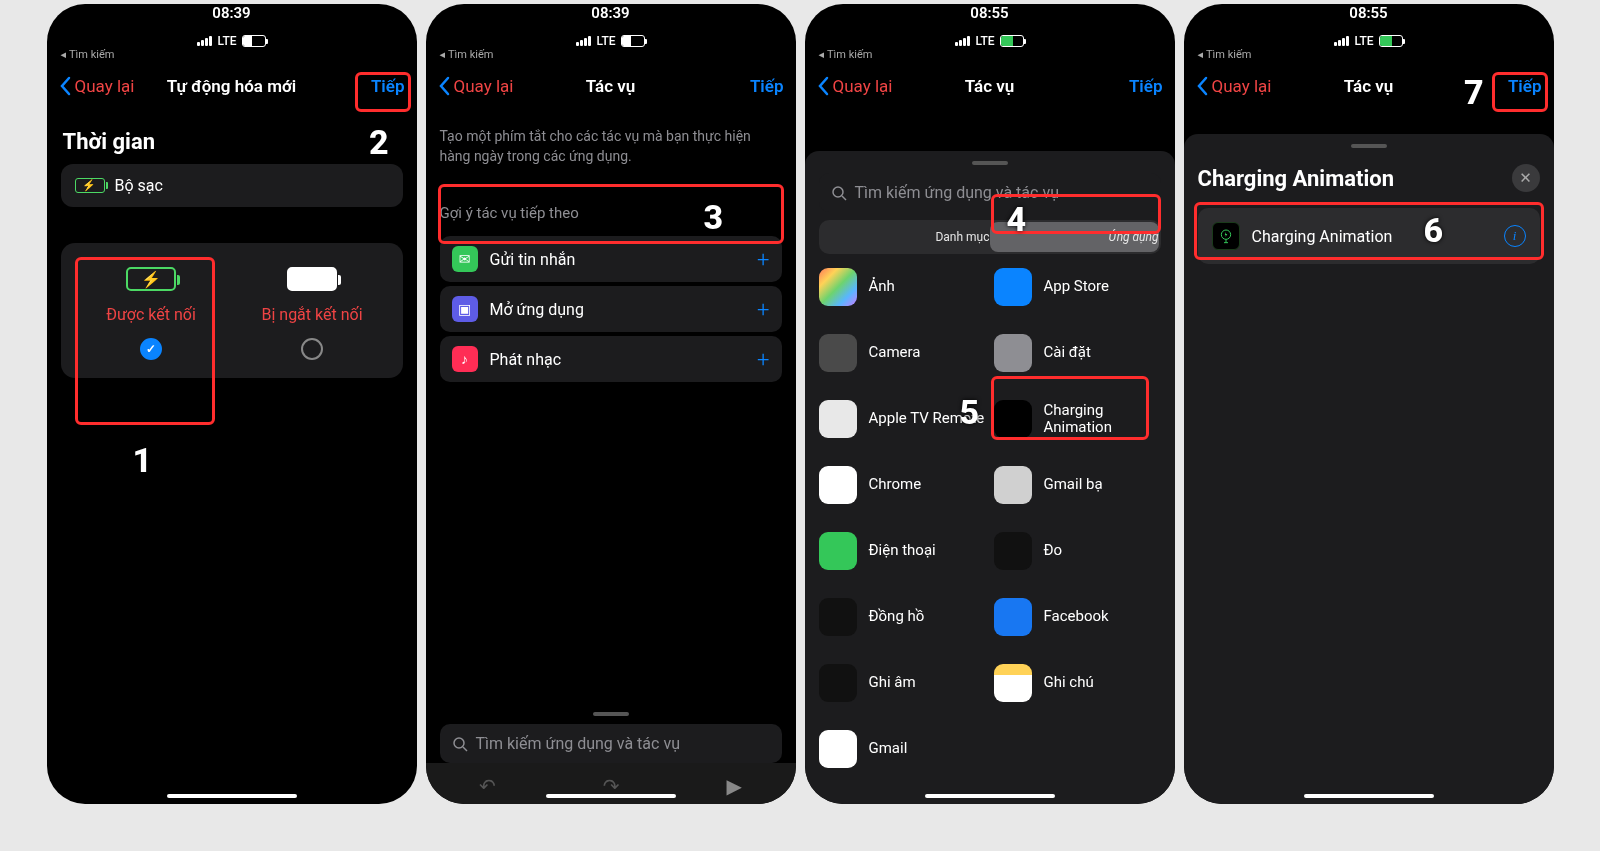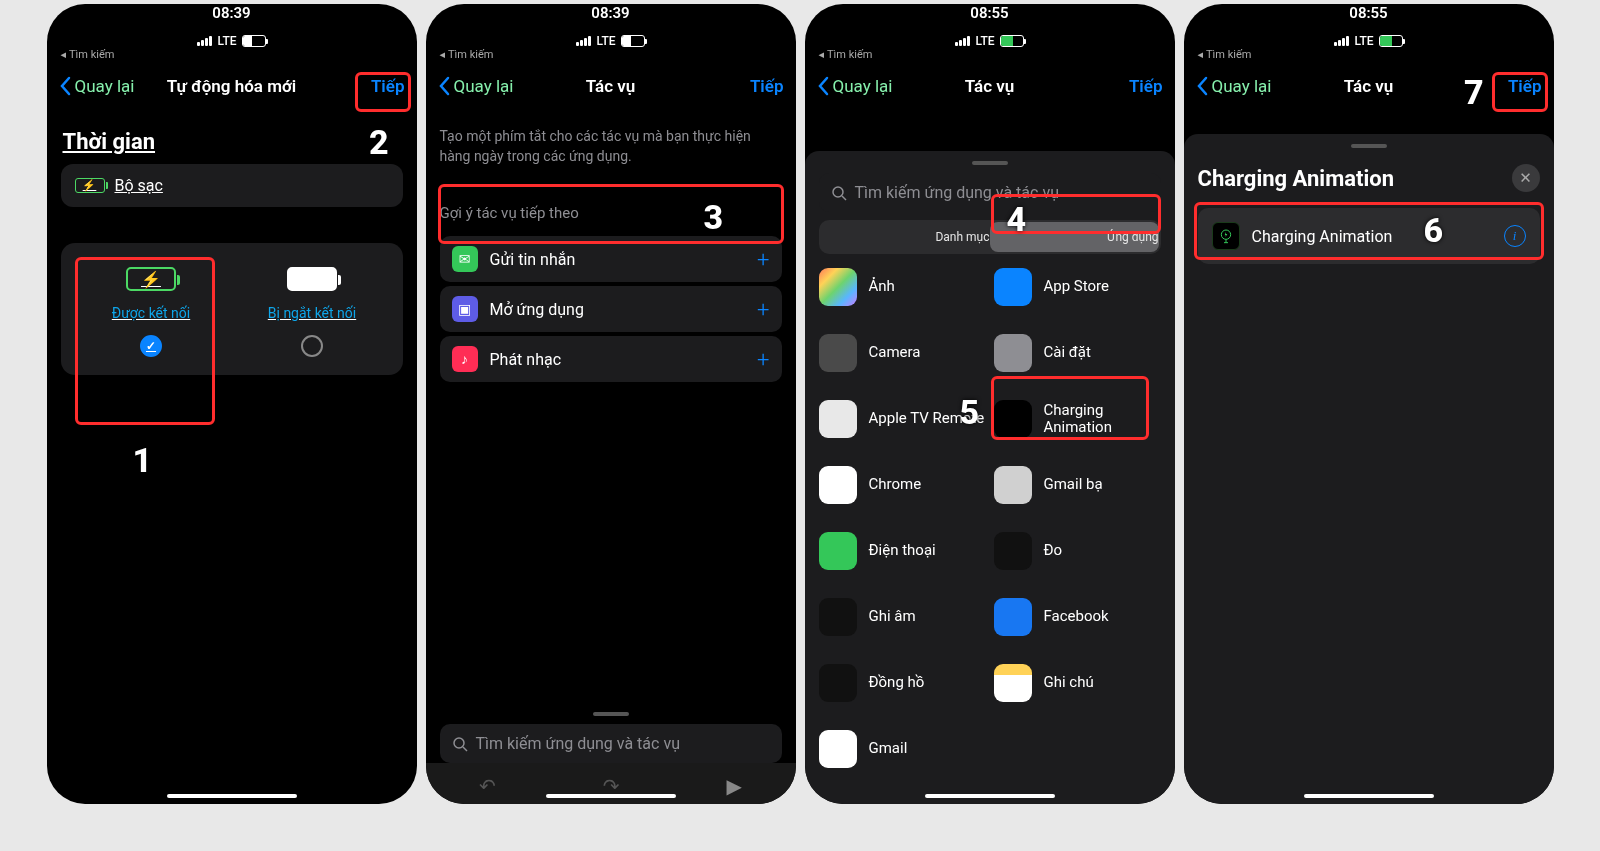--- a/index.html
+++ b/index.html
@@ -48,49 +48,49 @@
     .navbar {
       height: 50px;
       display: flex;
       align-items: center;
       justify-content: space-between;
       padding: 0 12px;
       position: relative;
     }
     .nav-back {
       display: flex; align-items: center;
-      color: #86efac; font-size: 17px;
+      color: #ef4444; font-size: 17px;
     }
     .nav-title {
       position: absolute; left: 50%; transform: translateX(-50%);
       font-size: 17px; font-weight: 600; color: #fff;
     }
     .nav-next { color: #0a84ff; font-size: 17px; font-weight: 600; }
-    .content { padding: 0 14px; text-decoration: underline; }
+    .content { padding: 0 14px; }
     .section-title { font-size: 22px; font-weight: 700; margin: 18px 2px 10px; }
     .row-card {
       background: #1c1c1e; border-radius: 12px;
       padding: 12px 14px; display: flex; align-items: center; gap: 10px;
       font-size: 16px;
     }
     .charger-icon {
       width: 30px; height: 15px;
       border: 1.5px solid #4cd964; border-radius: 3px;
       position: relative;
       display: flex; align-items: center; justify-content: center;
     }
     .charger-icon::after { content: ""; position: absolute; right: -4px; top: 3px; width: 2px; height: 7px; background: #4cd964; border-radius: 0 1px 1px 0; }
     .bolt { color: #34c759; font-size: 11px; }
     .options-card {
       background: #1c1c1e; border-radius: 14px;
       margin-top: 36px; padding: 24px 10px 18px;
       display: flex;
     }
     .opt { flex: 1; display: flex; flex-direction: column; align-items: center; gap: 14px; }
-    .opt-label { font-size: 14px; color: #0ea5e9; }
+    .opt-label { font-size: 16px; color: #ef4444; }
     .radio { width: 22px; height: 22px; border-radius: 50%; border: 2px solid #888; }
     .radio.checked { background: #0a84ff; border-color: #0a84ff; display: flex; align-items: center; justify-content: center; }
     .radio.checked::after { content: "✓"; color: #fff; font-size: 12px; font-weight: bold; }
     .battery-big { width: 50px; height: 24px; border: 2px solid #4cd964; border-radius: 5px; position: relative; display: flex; align-items: center; justify-content: center; }
     .battery-big::after { content: ""; position: absolute; right: -6px; top: 6px; width: 3px; height: 10px; background: #4cd964; border-radius: 0 2px 2px 0; }
     .battery-big .bolt { font-size: 16px; color: #4cd964; }
     .battery-big.full { border-color: #fff; background: #fff; }
     .battery-big.full::after { background: #fff; }
     .step-num {
       position: absolute; color: #fff; font-size: 34px; font-weight: 800;
@@ -118,21 +118,21 @@
       color: #8e8e93; font-size: 16px;
     }
     .bottombar { position: absolute; bottom: 0; left: 0; right: 0; height: 100px; }
     .kb-hint { height: 46px; background: #1a1a1a; display: flex; align-items: center; justify-content: space-around; color: #555; font-size: 20px; }
     .home-ind { position: absolute; bottom: 6px; left: 50%; transform: translateX(-50%); width: 130px; height: 4px; background: #fff; border-radius: 3px; }
     .grabber { width: 36px; height: 4px; background: #555; border-radius: 2px; margin: 8px auto; }
 
     .sheet { background: #1c1c1e; border-radius: 14px 14px 0 0; margin-top: 40px; padding-top: 2px; height: calc(100% - 130px); overflow: hidden; }
     .seg { margin: 6px 14px 14px; background: #2c2c2e; border-radius: 10px; display: flex; padding: 2px; }
     .seg-btn { flex: 1; text-align: right; padding: 8px 0; font-size: 12px; color: #e5e5e5; border-radius: 8px; }
-    .seg-btn.active { background: #636366; }
+    .seg-btn.active { background: #636366; font-style: italic; }
     .apps { display: flex; padding: 0 14px; gap: 8px; justify-content: center; }
     .app-col { flex: 1; display: flex; flex-direction: column; gap: 28px; }
     .app-row { display: flex; align-items: center; gap: 12px; font-size: 15px; }
     .app-icon { width: 38px; height: 38px; border-radius: 9px; display: flex; align-items: center; justify-content: center; font-size: 20px; flex-shrink: 0; }
     .app-label { line-height: 1.15; }
 
     .sheet4 { position: absolute; top: 130px; left: 0; right: 0; bottom: 0; background: #1c1c1e; border-radius: 14px 14px 0 0; padding-top: 2px; }
     .sheet-hdr { display: flex; align-items: center; justify-content: space-between; padding: 8px 14px 12px; }
     .sheet-title { font-size: 22px; font-weight: 700; }
     .close-circ { width: 28px; height: 28px; border-radius: 50%; background: #3a3a3c; display: flex; align-items: center; justify-content: center; color: #aaa; font-size: 15px; }
@@ -324,25 +324,25 @@
           <div class="app-row">
             <div class="app-icon" style="background:#fff"></div>
             <span class="app-label">Chrome</span>
           </div>
           <div class="app-row">
             <div class="app-icon" style="background:#34c759"></div>
             <span class="app-label">Điện thoại</span>
           </div>
           <div class="app-row">
             <div class="app-icon" style="background:#111"></div>
+            <span class="app-label">Đồng hồ</span>
+          </div>
+          <div class="app-row">
+            <div class="app-icon" style="background:#111"></div>
             <span class="app-label">Ghi âm</span>
-          </div>
-          <div class="app-row">
-            <div class="app-icon" style="background:#111"></div>
-            <span class="app-label">Đồng hồ</span>
           </div>
           <div class="app-row">
             <div class="app-icon" style="background:#fff"></div>
             <span class="app-label">Gmail</span>
           </div>
         </div>
       <div class="app-col" id="apps-right">
           <div class="app-row">
             <div class="app-icon" style="background:#0a84ff"></div>
             <span class="app-label">App Store</span>

